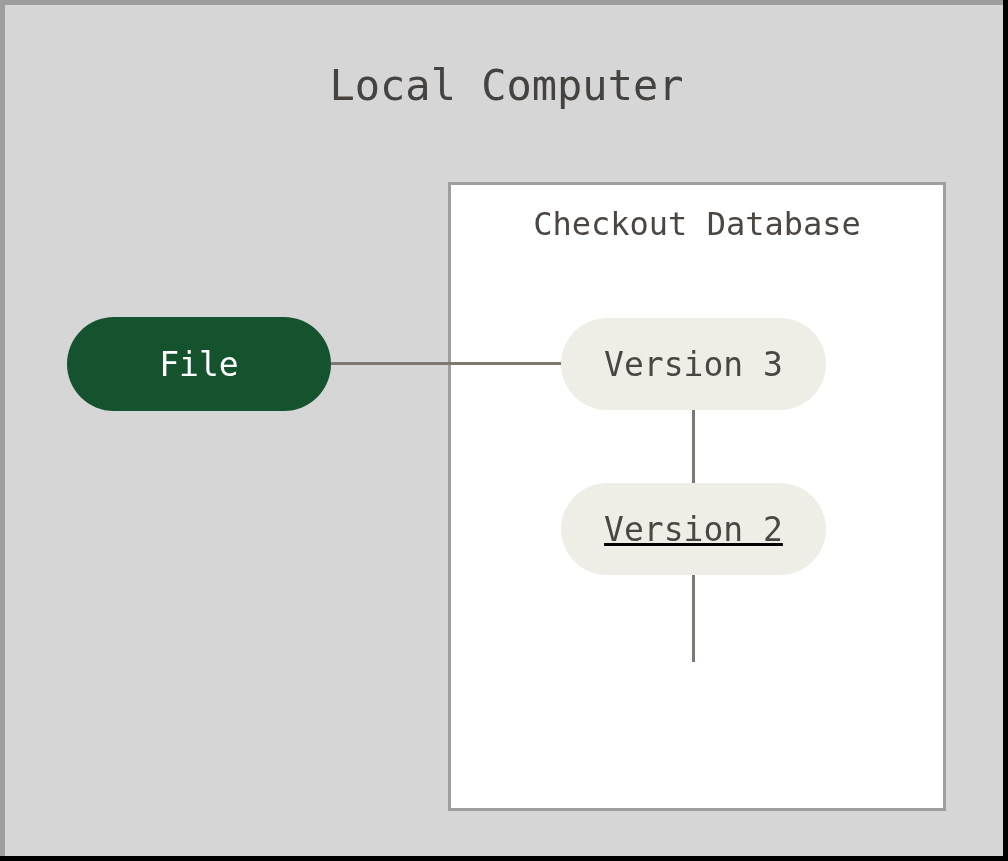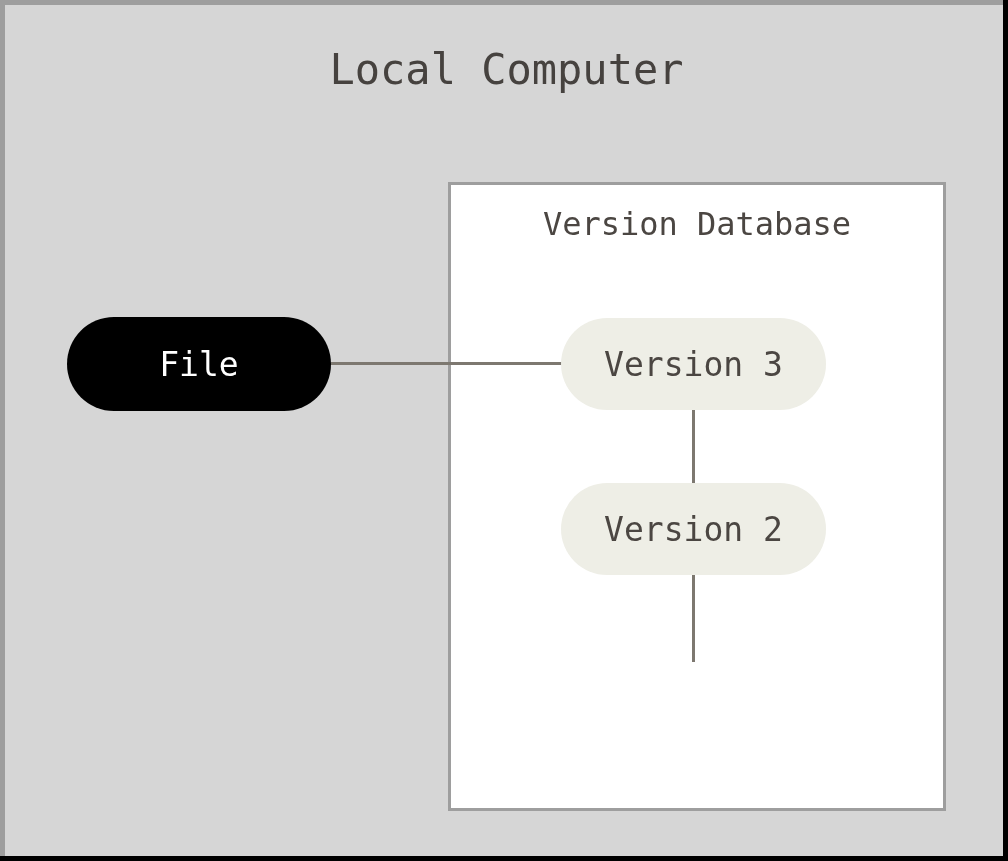--- a/index.html
+++ b/index.html
@@ -59,21 +59,21 @@
     top: 851px;
     width: 1003px;
     height: 5px;
     background: #9e9e9e;
   }
 
   
   #title {
     position: absolute;
     left: 0;
-    top: 40px;
+    top: 56px;
     width: 1003px;
     text-align: center;
     font-size: 42px;
     color: #46423f;
     letter-spacing: 0px;
     white-space: pre;
   }
 
   
   #checkout-label {
@@ -85,21 +85,21 @@
     white-space: pre;
   }
 
   
   #file-node {
     position: absolute;
     left: 62px;
     top: 312px;
     width: 264px;
     height: 94px;
-    background: #000000;
+    background: #14532d;
     border-radius: 47px;
     display: flex;
     align-items: center;
     justify-content: center;
   }
   #file-node .node-text {
     font-size: 33px;
     color: #ffffff;
     white-space: pre;
   }
@@ -138,21 +138,21 @@
     align-items: center;
     justify-content: center;
     z-index: 3;
   }
   .version-node .node-text {
     font-size: 33px;
     color: #4b4642;
     white-space: pre;
   }
   #version-node-0 { top: 313px; }
-  #version-node-1 { top: 478px; }
+  #version-node-1 { top: 478px; text-decoration: underline; }
   #version-node-2 { top: 643px; }
 
   
   .connector-v {
     position: absolute;
     left: 687px;
     width: 3px;
     background: #7d7870;
     z-index: 1;
   }
@@ -180,21 +180,21 @@
 
 
   <div id="file-node">
     <span class="node-text">File</span>
   </div>
 
   <div id="connector-file-v3"></div>
 
   <div id="db-panel"></div>
 
-  <div id="db-title">Version Database</div>
+  <div id="db-title">Checkout Database</div>
 
   <div id="connector-v3-v2" class="connector-v"></div>
   <div id="connector-v2-v1" class="connector-v"></div>
 
   <div id="version-node-0" class="version-node">
     <span class="node-text">Version 3</span>
   </div>
 
   <div id="version-node-1" class="version-node">
     <span class="node-text">Version 2</span>

